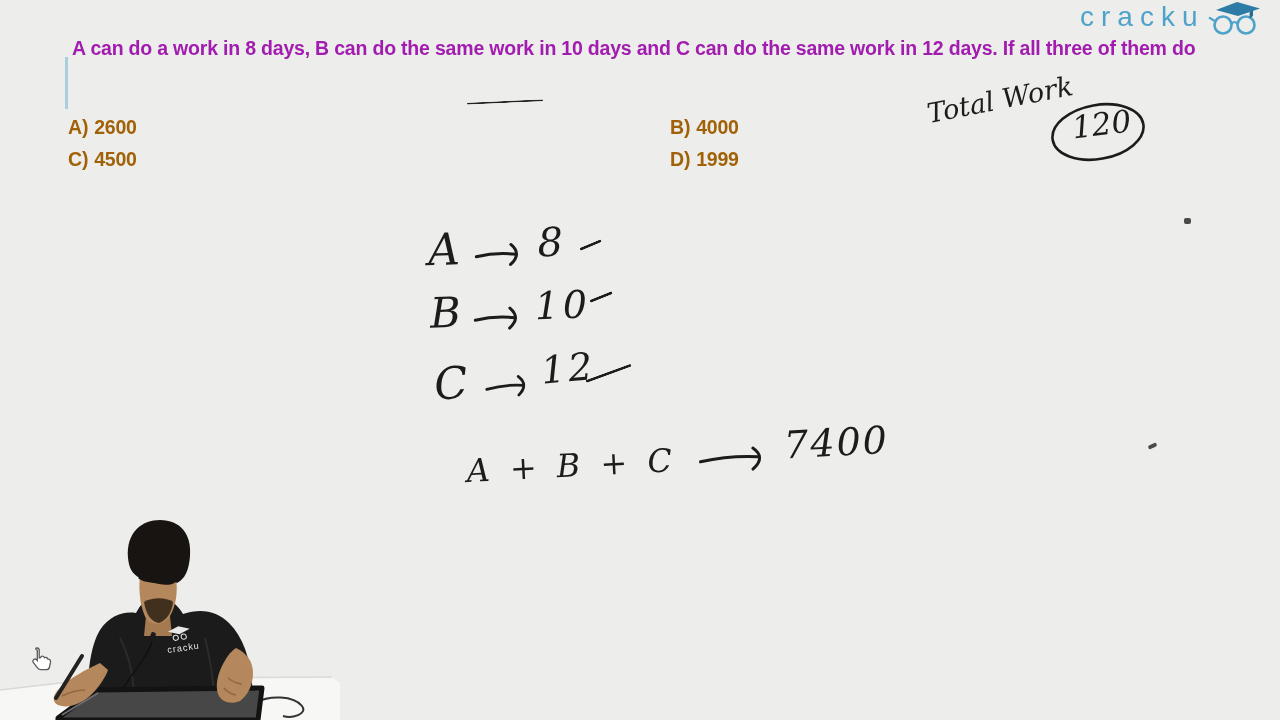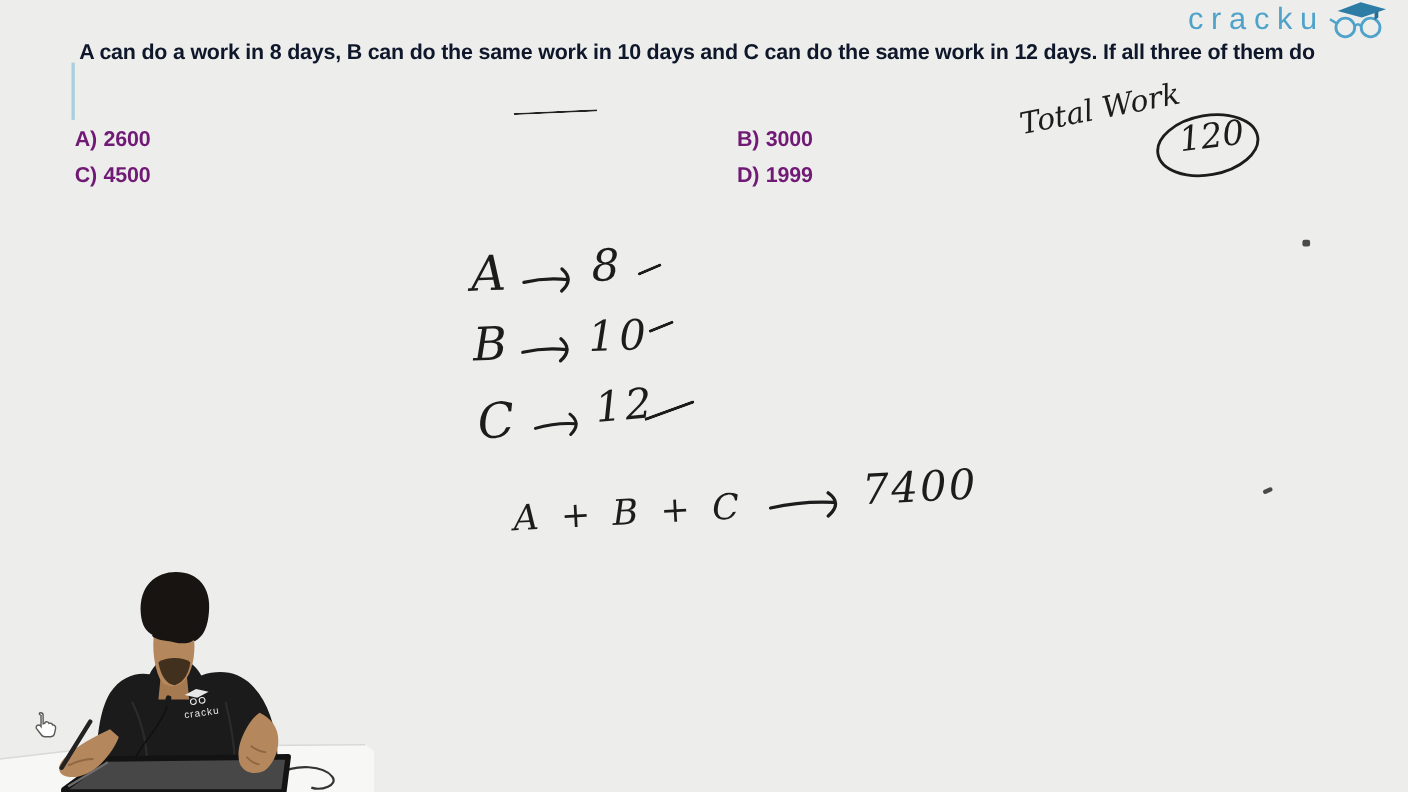--- a/index.html
+++ b/index.html
@@ -13,30 +13,30 @@
   .brand{position:absolute;top:0;left:1080px;display:flex;align-items:flex-start;}
   .brand-text{
     font-family:"Liberation Sans",sans-serif;font-size:28px;font-weight:400;
     color:#4fa3cb;letter-spacing:7px;line-height:34px;
   }
   .brand-icon{width:58px;height:38px;margin-left:2px;margin-top:0;}
 
   
   .accent-bar{position:absolute;left:65px;top:57px;width:3px;height:52px;background:#a9cede;}
   .q-line{
-    position:absolute;left:72px;white-space:nowrap;color:#0f172a;
+    position:absolute;left:72px;white-space:nowrap;color:#a21caf;
     font-size:19.5px;font-weight:700;letter-spacing:-0.2px;line-height:24px;
   }
   .q1{top:36px;} .q2{top:69px;}
   .hand-underline{
     position:absolute;left:467px;top:101px;width:76px;height:0;
     border-top:2.5px solid #222;transform:rotate(-2.5deg);border-radius:2px;
   }
   .option{
-    position:absolute;color:#701a75;font-size:19.5px;font-weight:700;
+    position:absolute;color:#a16207;font-size:19.5px;font-weight:700;
     white-space:nowrap;letter-spacing:-0.2px;
   }
   .option .okey{margin-right:6px;}
 
   
   .hw{font-family:"DejaVu Serif",serif;font-style:italic;color:#1c1c1c;line-height:1;}
   .total-work{
     position:absolute;left:926px;top:86px;font-size:27px;
     transform:rotate(-11deg);white-space:nowrap;
   }
@@ -71,21 +71,21 @@
   </div>
 
   <div class="accent-bar"></div>
   <div class="q-line q1">A can do a work in 8 days, B can do the same work in 10 days and C can do the same work in 12 days. If all three of them do</div>
   <div class="hand-underline"></div>
 
   <div class="option" style="left:68px;top:116px;">
     <span class="okey">A)</span><span>2600</span>
   </div>
   <div class="option" style="left:670px;top:116px;">
-    <span class="okey">B)</span><span>3000</span>
+    <span class="okey">B)</span><span>4000</span>
   </div>
   <div class="option" style="left:68px;top:148px;">
     <span class="okey">C)</span><span>4500</span>
   </div>
   <div class="option" style="left:670px;top:148px;">
     <span class="okey">D)</span><span>1999</span>
   </div>
 
   <div class="hw total-work">Total Work</div>
   <svg class="circle120" viewBox="0 0 100 62">

